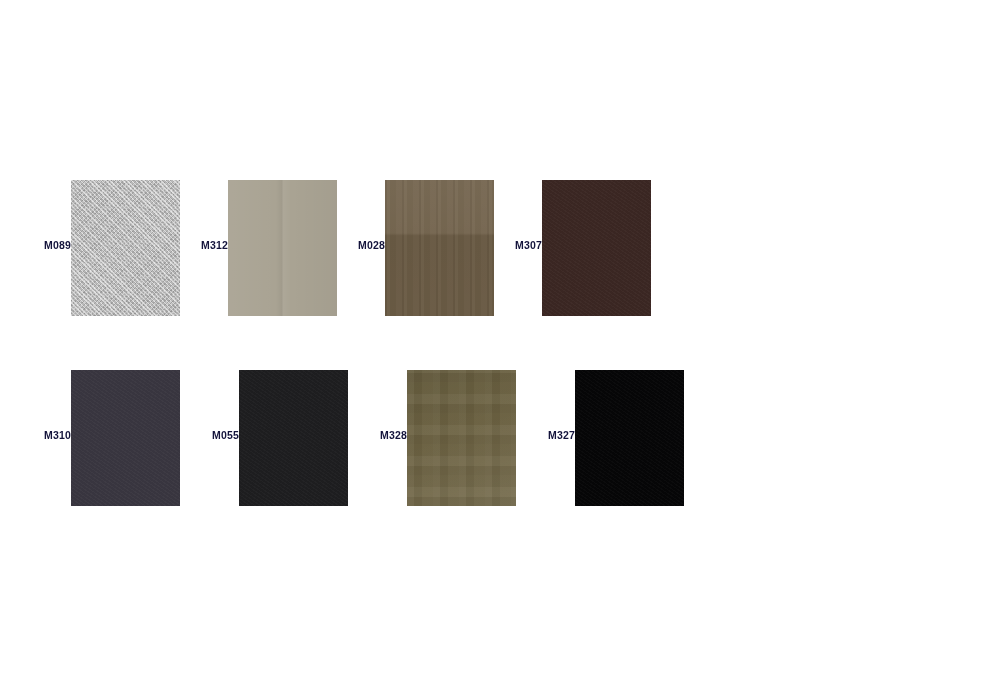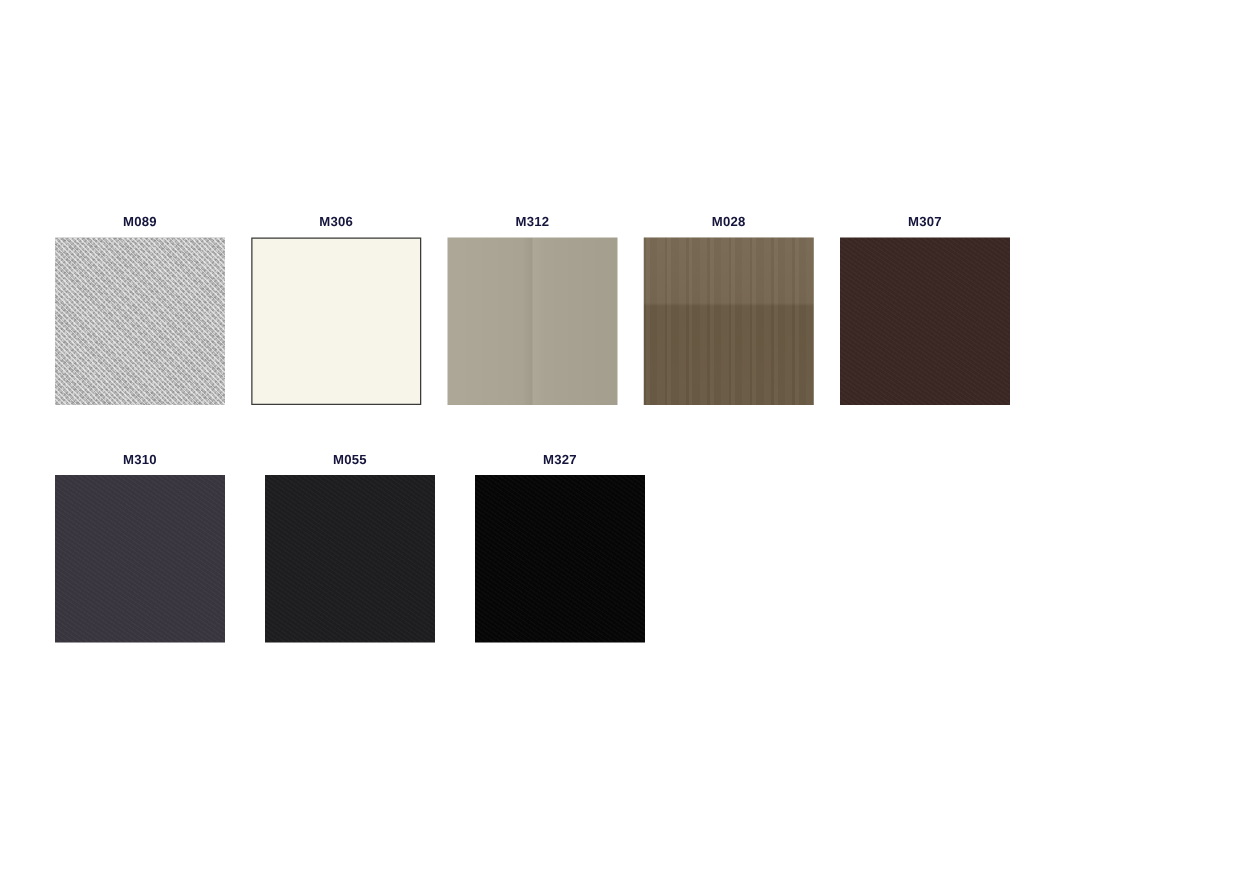--- a/index.html
+++ b/index.html
@@ -31,21 +31,21 @@
     height: 152px;
     display: flex;
     gap: 21px;
   }
   #row-1 { top: 172px; }
   #row-2 { top: 362px; gap: 32px; }
 
   .swatch-cell {
     width: 136px;
     display: flex;
-    flex-direction: column;
+    flex-direction: row;
     align-items: center;
   }
 
   .swatch-label {
     font-size: 10.5px;
     font-weight: bold;
     color: #14143c;
     letter-spacing: 0.2px;
     line-height: 12px;
     height: 12px;
@@ -158,26 +158,20 @@
 
 <div id="swatch-board">
   <div class="swatch-row" id="row-1">
       <div class="swatch-cell">
         <div class="swatch-label">M089</div>
         <div class="swatch-chip" style="background: rgb(185, 185, 185);">
           <div class="tex tex-speckle"></div>
         </div>
       </div>
       <div class="swatch-cell">
-        <div class="swatch-label">M306</div>
-        <div class="swatch-chip" style="background: rgb(247, 245, 234); box-sizing: border-box; border: 1px solid rgb(58, 58, 58);">
-          <div class="tex tex-none"></div>
-        </div>
-      </div>
-      <div class="swatch-cell">
         <div class="swatch-label">M312</div>
         <div class="swatch-chip" style="background: rgb(169, 163, 147);">
           <div class="tex tex-seam-v"></div>
         </div>
       </div>
       <div class="swatch-cell">
         <div class="swatch-label">M028</div>
         <div class="swatch-chip" style="background: rgb(110, 94, 71);">
           <div class="tex tex-bands"></div>
         </div>
@@ -196,19 +190,25 @@
           <div class="tex tex-grain"></div>
         </div>
       </div>
       <div class="swatch-cell">
         <div class="swatch-label">M055</div>
         <div class="swatch-chip" style="background: rgb(30, 30, 32);">
           <div class="tex tex-grain"></div>
         </div>
       </div>
       <div class="swatch-cell">
+        <div class="swatch-label">M328</div>
+        <div class="swatch-chip" style="background: rgb(108, 98, 66);">
+          <div class="tex tex-mottle"></div>
+        </div>
+      </div>
+      <div class="swatch-cell">
         <div class="swatch-label">M327</div>
         <div class="swatch-chip" style="background: rgb(6, 6, 7);">
           <div class="tex tex-grain"></div>
         </div>
       </div>
     </div>
 </div>
 
 </body></html>

